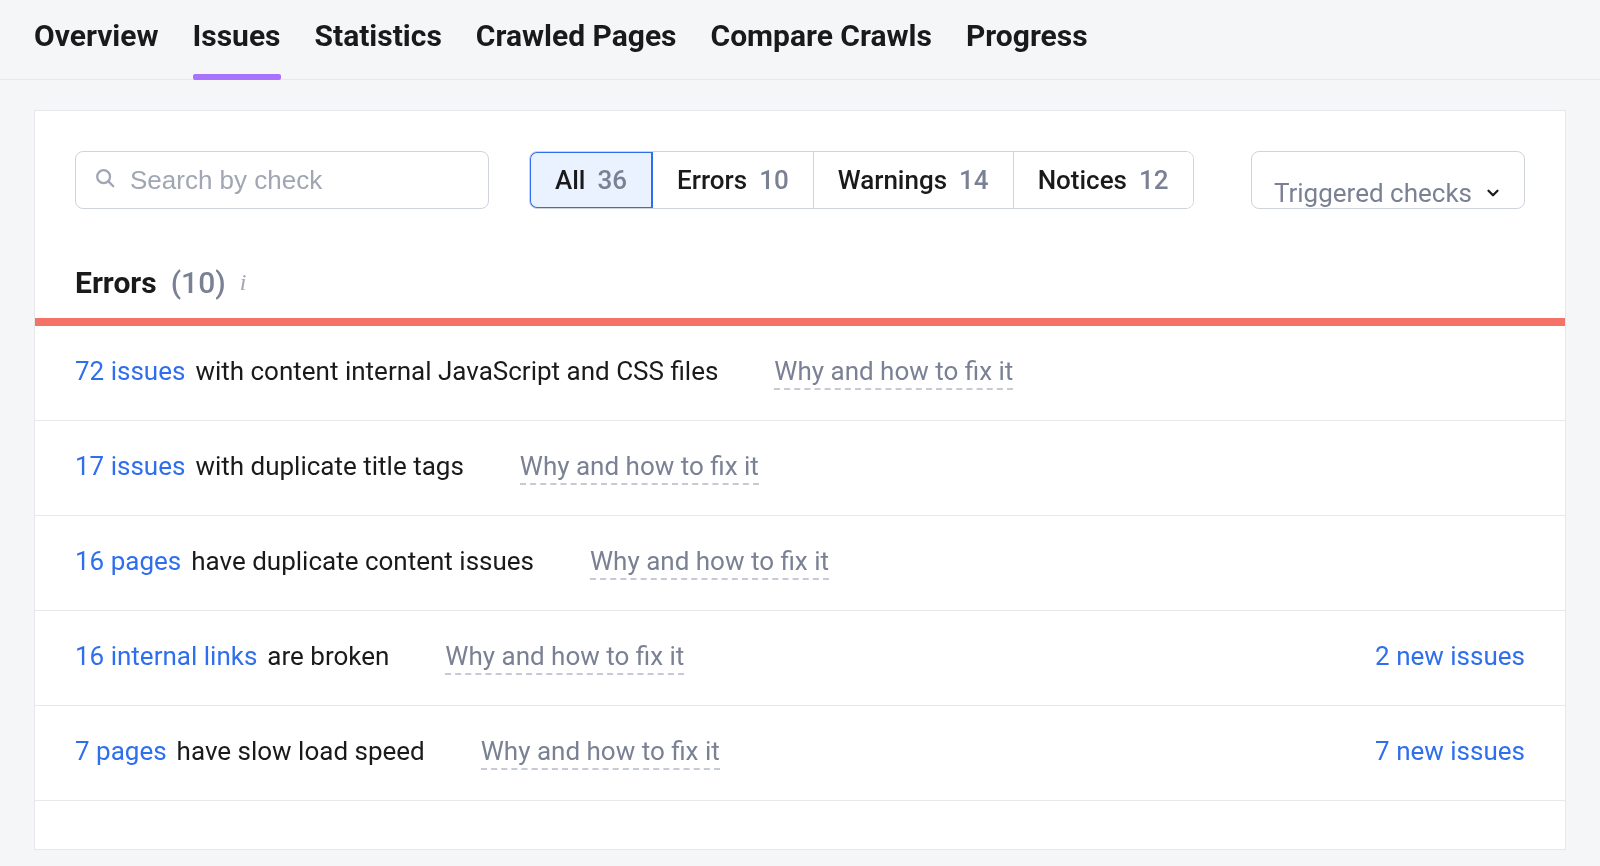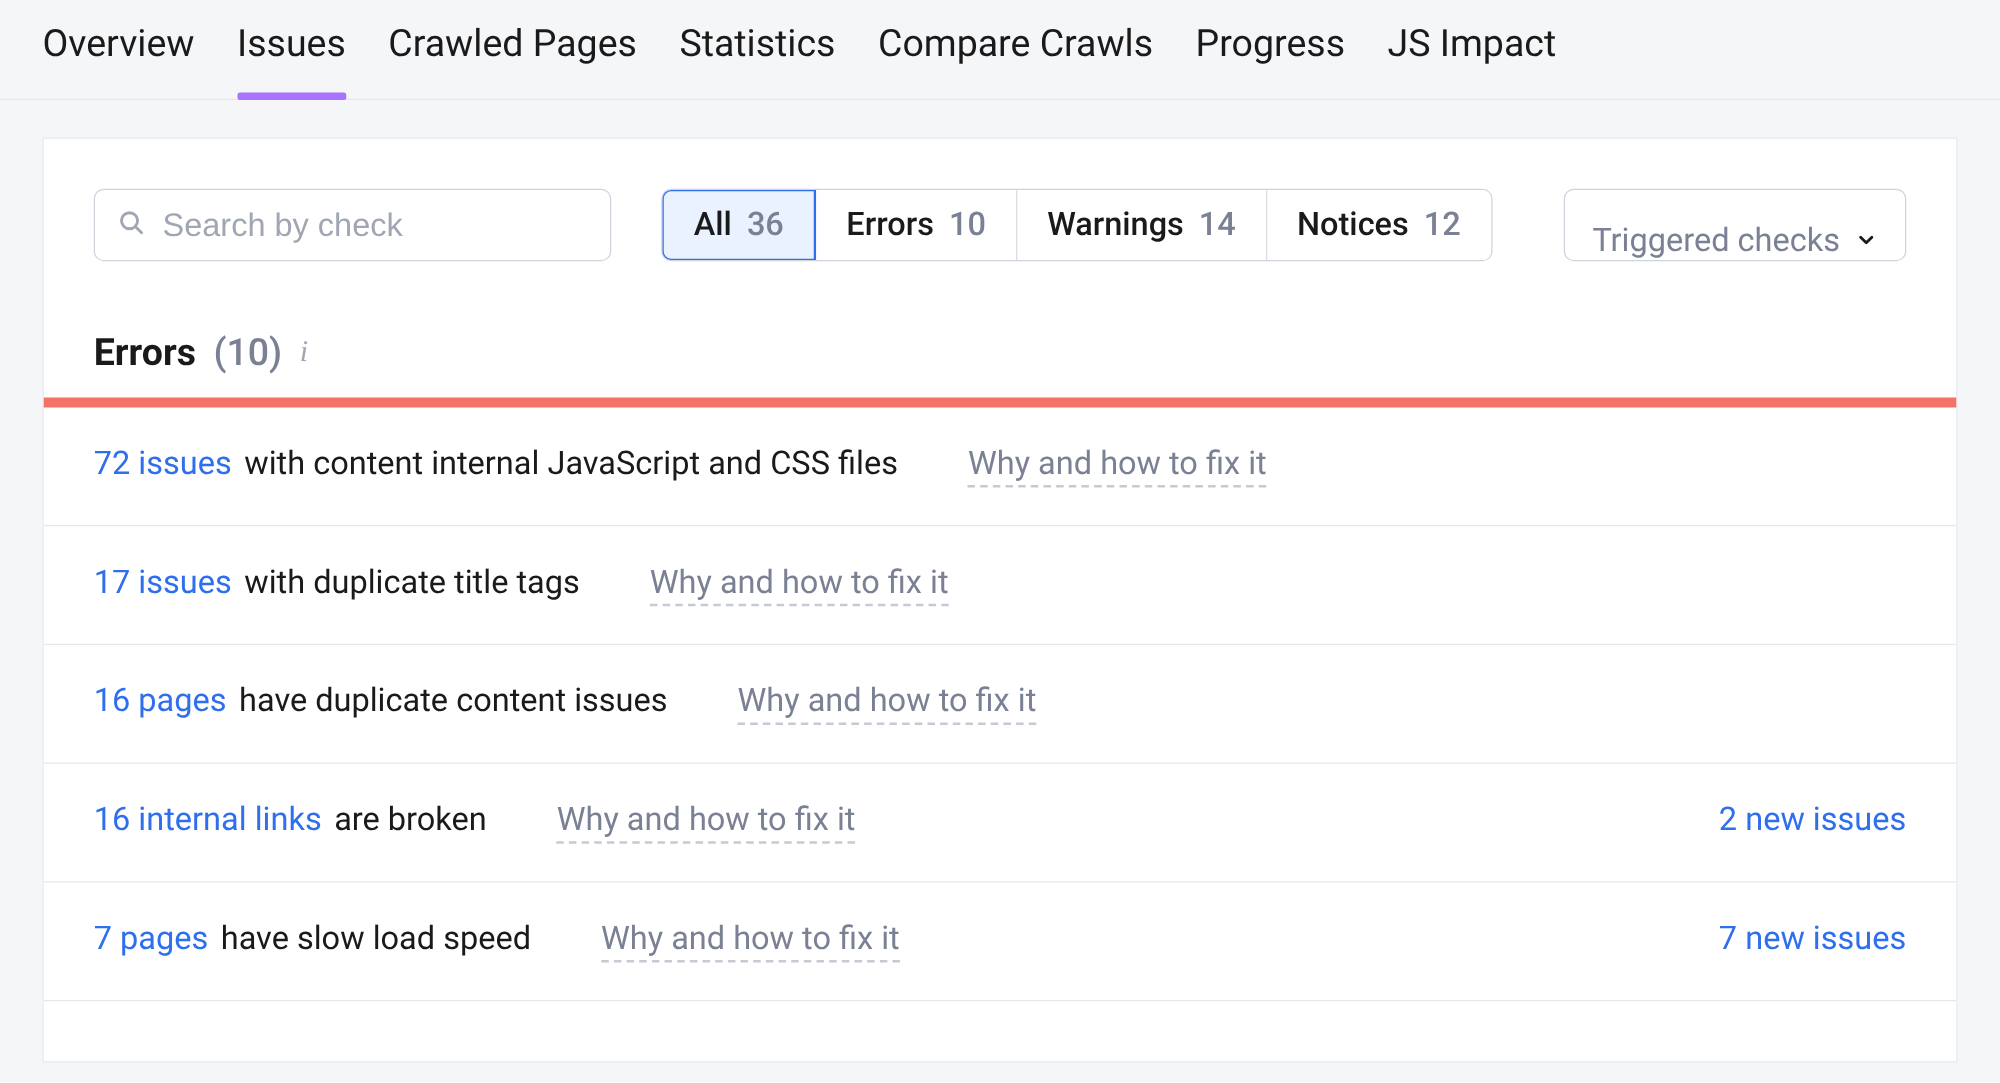--- a/index.html
+++ b/index.html
@@ -13,21 +13,21 @@
   }
   .tabs {
     display: flex;
     gap: 34px;
     padding: 18px 34px 0 34px;
     border-bottom: 1px solid #e6e8ec;
     background: #f5f6f8;
   }
   .tab {
     font-size: 30px;
-    font-weight: 400;
+    font-weight: 700;
     color: #1a1a1a;
     padding-bottom: 26px;
     position: relative;
     cursor: pointer;
   }
   .tab.active::after {
     content: "";
     position: absolute;
     left: 0; right: 0; bottom: -1px;
     height: 6px;
@@ -152,25 +152,24 @@
     color: #2f6fed;
     cursor: pointer;
   }
 </style>
 </head>
 <body>
 
 <nav class="tabs">
   <div class="tab">Overview</div>
   <div class="tab active">Issues</div>
+  <div class="tab">Statistics</div>
   <div class="tab">Crawled Pages</div>
-  <div class="tab">Statistics</div>
   <div class="tab">Compare Crawls</div>
   <div class="tab">Progress</div>
-  <div class="tab">JS Impact</div>
 </nav>
 
 <div class="panel">
 
   <div class="controls">
     <div class="search-wrap">
       <span class="search-icon">
         <svg width="22" height="22" viewBox="0 0 24 24" fill="none" stroke="currentColor" stroke-width="2.5" stroke-linecap="round">
             <circle cx="10.5" cy="10.5" r="7"></circle>
             <line x1="21" y1="21" x2="16" y2="16"></line>

